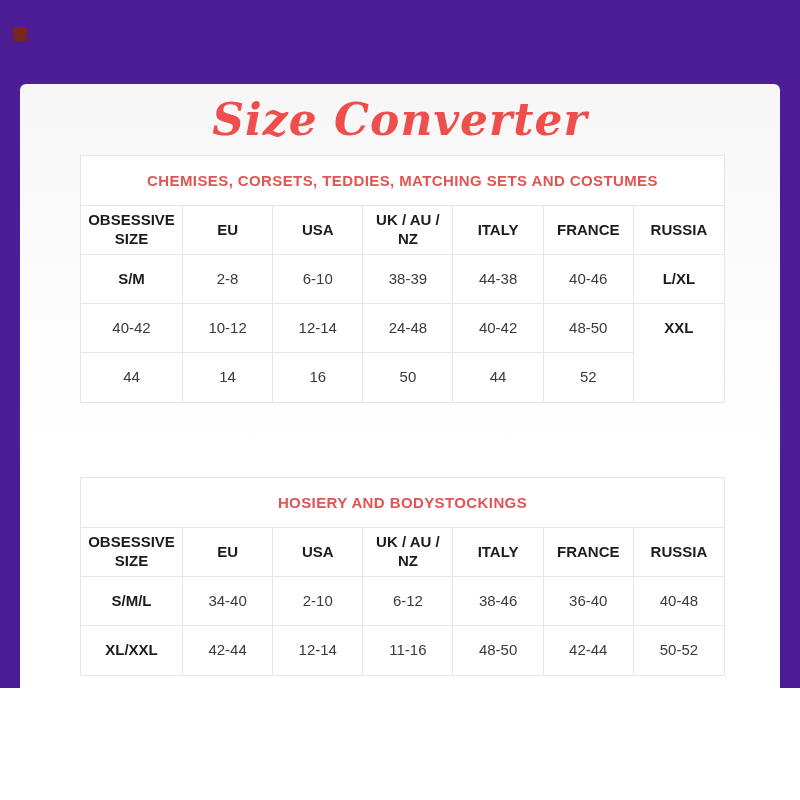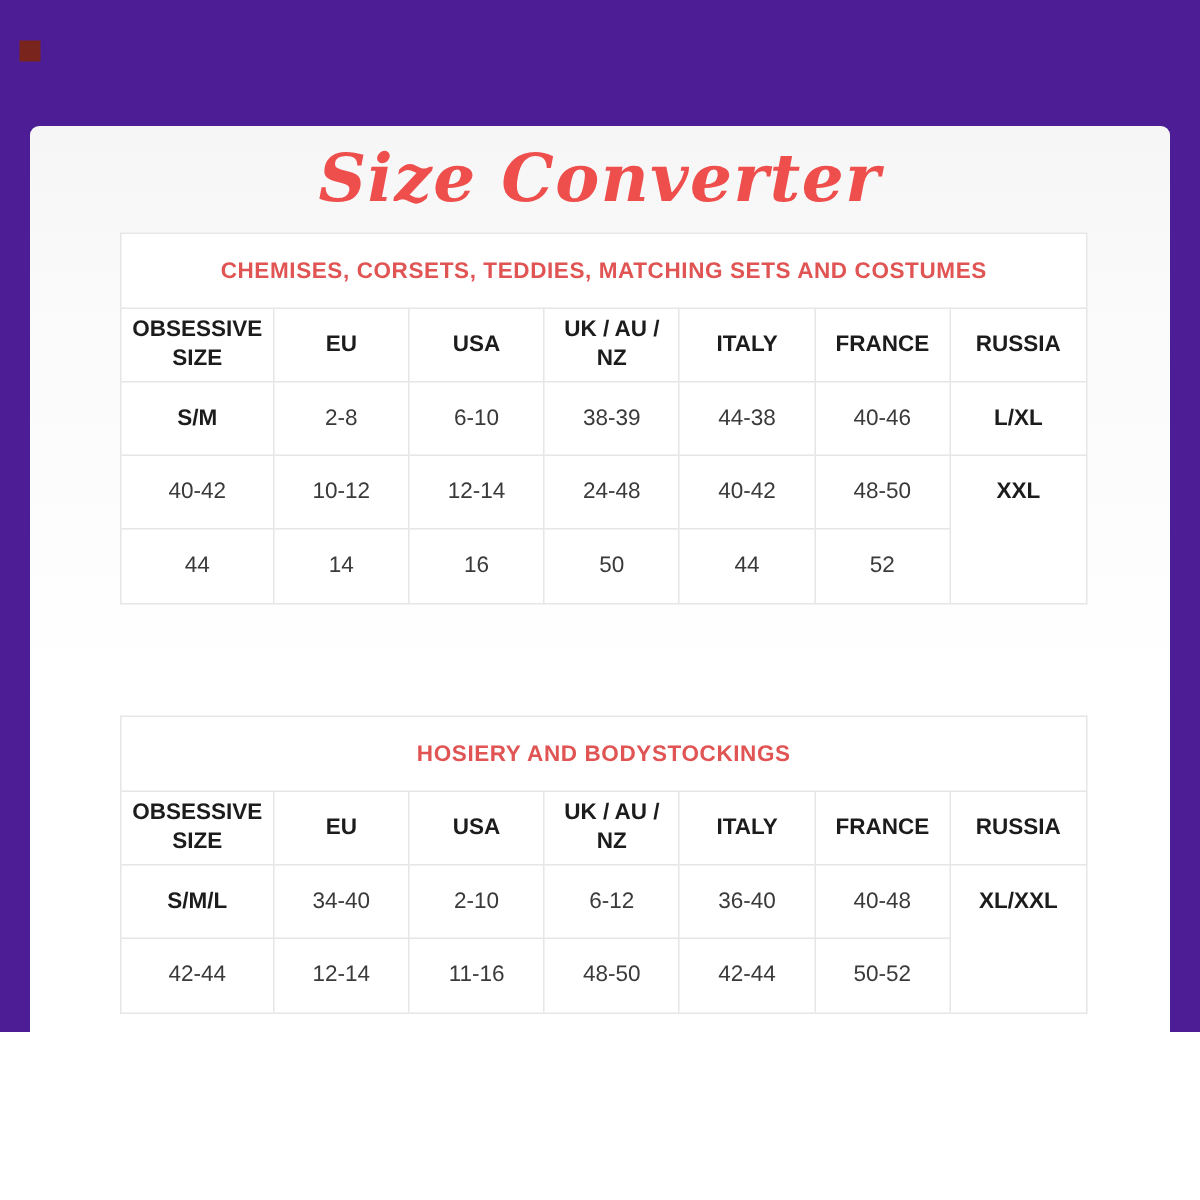--- a/index.html
+++ b/index.html
@@ -149,20 +149,21 @@
       <div class="cell hcell">USA</div>
       <div class="cell hcell">UK / AU / NZ</div>
       <div class="cell hcell">ITALY</div>
       <div class="cell hcell">FRANCE</div>
       <div class="cell hcell">RUSSIA</div>
 
       <div class="cell rlabel">S/M/L</div>
       <div class="cell">34-40</div>
       <div class="cell">2-10</div>
       <div class="cell">6-12</div>
+      <div class="cell">38-46</div>
       <div class="cell">36-40</div>
       <div class="cell">40-48</div>
 
       <div class="cell rlabel">XL/XXL</div>
       <div class="cell">42-44</div>
       <div class="cell">12-14</div>
       <div class="cell">11-16</div>
       <div class="cell">48-50</div>
       <div class="cell">42-44</div>
       <div class="cell">50-52</div>

